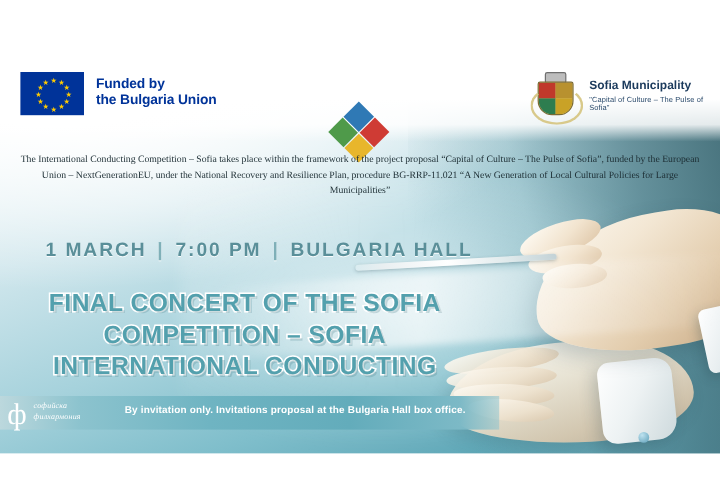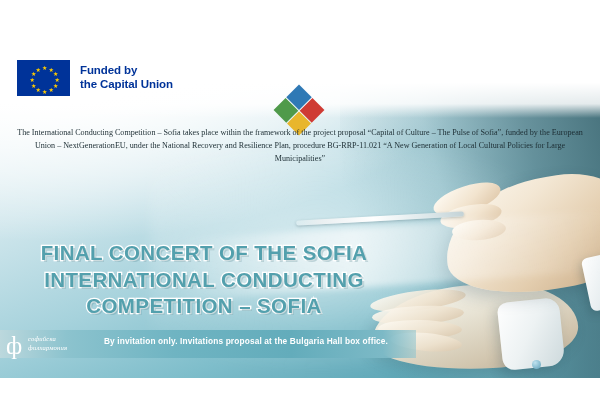--- a/index.html
+++ b/index.html
@@ -232,39 +232,62 @@
       <span class="eu-star" style="left:31.5px;top:27.4px;">★</span>
       <span class="eu-star" style="left:25px;top:29px;">★</span>
       <span class="eu-star" style="left:18.5px;top:27.4px;">★</span>
       <span class="eu-star" style="left:14px;top:23px;">★</span>
       <span class="eu-star" style="left:12.4px;top:17px;">★</span>
       <span class="eu-star" style="left:14px;top:11px;">★</span>
       <span class="eu-star" style="left:18.5px;top:6.6px;">★</span>
     </div>
     <div class="eu-text">
       <div class="eu-l1">Funded by</div>
-      <div class="eu-l2">the Capital Union</div>
-    </div>
-  </div>
-
+      <div class="eu-l2">the Bulgaria Union</div>
+    </div>
+  </div>
+
+  <div class="sm-logo">
+    <div class="sm-crest">
+      <div class="sm-crown"></div>
+      <div class="sm-shield">
+        <div class="q q1"></div>
+          <div class="q q2"></div>
+        <div class="q q3"></div>
+          <div class="q q4"></div>
+      </div>
+      <div class="sm-wreath"></div>
+    </div>
+    <div class="sm-text">
+      <div class="sm-l1">Sofia Municipality</div>
+      <div class="sm-l2">"Capital of Culture – The Pulse of Sofia"</div>
+    </div>
+  </div>
 
   <div class="coc">
     <div class="coc-b"></div>
       <div class="coc-r"></div>
     <div class="coc-g"></div>
       <div class="coc-y"></div>
   </div>
 
   <div class="desc">The International Conducting Competition – Sofia takes place within the framework of the project proposal “Capital of Culture – The Pulse of Sofia”, funded by the European Union – NextGenerationEU, under the National Recovery and Resilience Plan, procedure BG-RRP-11.021 “A New Generation of Local Cultural Policies for Large Municipalities”</div>
 
+  <div class="dateline">
+    <span>1 MARCH</span>
+    <span class="sep">|</span>
+    <span>7:00 PM</span>
+    <span class="sep">|</span>
+    <span>BULGARIA HALL</span>
+  </div>
 
   <div class="maintitle">
     <span class="ln">FINAL CONCERT OF THE SOFIA</span>
+    <span class="ln">COMPETITION – SOFIA</span>
     <span class="ln">INTERNATIONAL CONDUCTING</span>
-    <span class="ln">COMPETITION – SOFIA</span>
   </div>
 
   <div class="banner"></div>
   <div class="banner-text">By invitation only. Invitations proposal at the Bulgaria Hall box office.</div>
 
   <div class="phil">
     <div class="phil-mono">ф</div>
     <div class="phil-l1">софийска</div>
     <div class="phil-l2">филхармония</div>
   </div>

